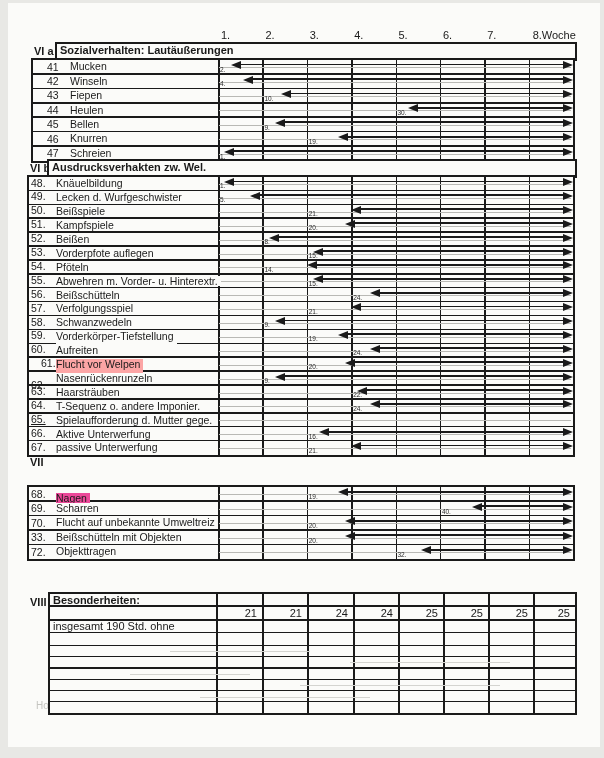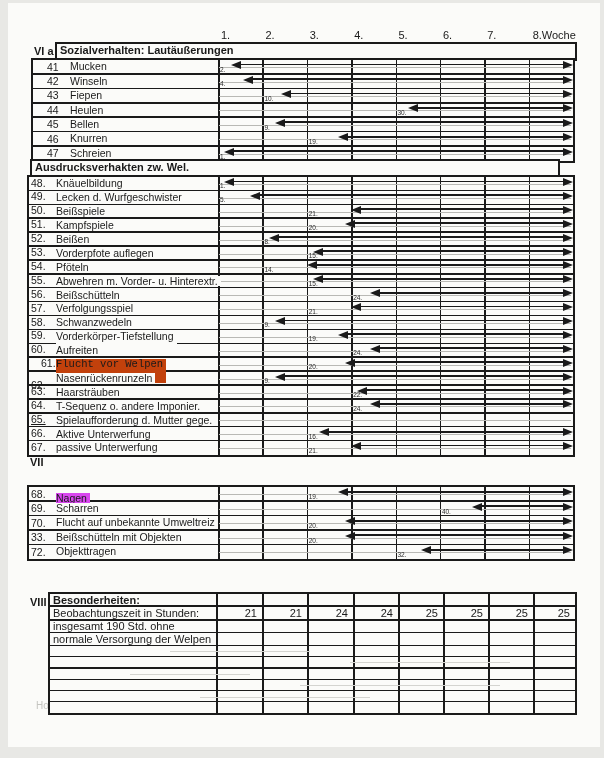--- a/index.html
+++ b/index.html
@@ -93,21 +93,21 @@
       <div class="t6" style="left: 275.75px; top: 78.58px; z-index: 5;">19.</div>
       <div style="left: 186px; top: 94.2748px; width: 352px; height: 1px; background: rgb(185, 185, 181);"></div>
       <div class="t10" style="left: 14px; top: 86.58px; height: 14.43px; line-height: 14.43px;">47</div>
       <div class="t10" style="left: 37px; top: 88.38px; height: 10.83px; line-height: 10.83px; background: rgb(251, 251, 249); padding-right: 3px; z-index: 3;">Schreien</div>
       <div style="left: 191.339px; top: 88.2748px; width: 0px; height: 0px; border-top: 4px solid transparent; border-bottom: 4px solid transparent; border-right: 10px solid rgb(26, 26, 26); z-index: 4;"></div>
       <div style="left: 199.339px; top: 90.7748px; width: 331.661px; height: 1.8px; background: rgb(26, 26, 26); z-index: 4;"></div>
       <div style="left: 530px; top: 88.2748px; width: 0px; height: 0px; border-top: 4px solid transparent; border-bottom: 4px solid transparent; border-left: 10px solid rgb(26, 26, 26); z-index: 4;"></div>
       <div class="t6" style="left: 187px; top: 93.01px; z-index: 5;">1.</div>
     </div>
     <div class="t11b" style="left: 30px; top: 162px;">VI b</div>
-    <div style="left: 30px; top: 159px; width: 526px; height: 15px; border: 2px solid rgb(26, 26, 26); background: rgb(251, 251, 249);">
+    <div style="left: 47px; top: 159px; width: 526px; height: 15px; border: 2px solid rgb(26, 26, 26); background: rgb(251, 251, 249);">
       <div class="t11b" style="left: 3px; top: 0px; height: 13px; line-height: 13px;">Ausdrucksverhakten zw. Wel.</div>
     </div>
     <div style="left: 27px; top: 174.5px; width: 544px; height: 278px; border: 2px solid rgb(26, 26, 26); background: rgb(251, 251, 249);">
       <div style="left: 189px; top: 0px; width: 1.5px; height: 278px; background: rgb(26, 26, 26);"></div>
       <div style="left: 233.375px; top: 0px; width: 1.5px; height: 278px; background: rgb(26, 26, 26);"></div>
       <div style="left: 277.75px; top: 0px; width: 1.5px; height: 278px; background: rgb(26, 26, 26);"></div>
       <div style="left: 322.125px; top: 0px; width: 1.5px; height: 278px; background: rgb(26, 26, 26);"></div>
       <div style="left: 366.5px; top: 0px; width: 1.5px; height: 278px; background: rgb(26, 26, 26);"></div>
       <div style="left: 410.875px; top: 0px; width: 1.5px; height: 278px; background: rgb(26, 26, 26);"></div>
       <div style="left: 455.25px; top: 0px; width: 1.5px; height: 278px; background: rgb(26, 26, 26);"></div>
@@ -217,21 +217,21 @@
       <div class="t6" style="left: 279.75px; top: 158.8px; z-index: 5;">19.</div>
       <div style="left: 190px; top: 174.304px; width: 352px; height: 1px; background: rgb(185, 185, 181);"></div>
       <div class="t10" style="left: 2px; top: 166.8px; height: 13.9px; line-height: 13.9px;">60.</div>
       <div class="t10" style="left: 27px; top: 168.6px; height: 10.3px; line-height: 10.3px; background: rgb(251, 251, 249); padding-right: 3px; z-index: 3;">Aufreiten</div>
       <div style="left: 341.143px; top: 168.304px; width: 0px; height: 0px; border-top: 4px solid transparent; border-bottom: 4px solid transparent; border-right: 10px solid rgb(26, 26, 26); z-index: 4;"></div>
       <div style="left: 349.143px; top: 170.804px; width: 185.857px; height: 1.8px; background: rgb(26, 26, 26); z-index: 4;"></div>
       <div style="left: 534px; top: 168.304px; width: 0px; height: 0px; border-top: 4px solid transparent; border-bottom: 4px solid transparent; border-left: 10px solid rgb(26, 26, 26); z-index: 4;"></div>
       <div class="t6" style="left: 324.125px; top: 172.7px; z-index: 5;">24.</div>
       <div style="left: 190px; top: 188.204px; width: 352px; height: 1px; background: rgb(185, 185, 181);"></div>
       <div class="t10" style="left: 12px; top: 180.7px; height: 31px; line-height: 13.9px;">61.</div>
-      <div class="t10" style="left: 27px; top: 182.5px; height: 24px; line-height: 10.3px; background: #c2410c; padding-right: 3px; z-index: 3; font-family: Liberation Mono, monospace;">Flucht vor Welpen</div>
+      <div class="t10" style="left: 27px; top: 182.5px; height: 14px; line-height: 10.3px; background: #fca5a5; padding-right: 3px; z-index: 3;">Flucht vor Welpen</div>
       <div style="left: 315.786px; top: 182.204px; width: 0px; height: 0px; border-top: 4px solid transparent; border-bottom: 4px solid transparent; border-right: 10px solid rgb(26, 26, 26); z-index: 4;"></div>
       <div style="left: 323.786px; top: 184.704px; width: 211.214px; height: 1.8px; background: rgb(26, 26, 26); z-index: 4;"></div>
       <div style="left: 534px; top: 182.204px; width: 0px; height: 0px; border-top: 4px solid transparent; border-bottom: 4px solid transparent; border-left: 10px solid rgb(26, 26, 26); z-index: 4;"></div>
       <div class="t6" style="left: 279.75px; top: 186.6px; z-index: 5;">20.</div>
       <div style="left: 190px; top: 202.104px; width: 352px; height: 1px; background: rgb(185, 185, 181);"></div>
       <div class="t10" style="left: 2px; top: 194.6px; height: 13.9px; line-height: 13.9px; margin-top: 8px;">62.</div>
       <div class="t10" style="left: 27px; top: 196.4px; height: 10.3px; line-height: 10.3px; background: rgb(251, 251, 249); padding-right: 3px; z-index: 3;">Nasenrückenrunzeln</div>
       <div style="left: 246.054px; top: 196.104px; width: 0px; height: 0px; border-top: 4px solid transparent; border-bottom: 4px solid transparent; border-right: 10px solid rgb(26, 26, 26); z-index: 4;"></div>
       <div style="left: 254.054px; top: 198.604px; width: 280.946px; height: 1.8px; background: rgb(26, 26, 26); z-index: 4;"></div>
       <div style="left: 534px; top: 196.104px; width: 0px; height: 0px; border-top: 4px solid transparent; border-bottom: 4px solid transparent; border-left: 10px solid rgb(26, 26, 26); z-index: 4;"></div>
@@ -277,21 +277,21 @@
       <div style="left: 366.5px; top: 0px; width: 1.5px; height: 72.5px; background: rgb(26, 26, 26);"></div>
       <div style="left: 410.875px; top: 0px; width: 1.5px; height: 72.5px; background: rgb(26, 26, 26);"></div>
       <div style="left: 455.25px; top: 0px; width: 1.5px; height: 72.5px; background: rgb(26, 26, 26);"></div>
       <div style="left: 499.625px; top: 0px; width: 1.5px; height: 72.5px; background: rgb(26, 26, 26);"></div>
       <div style="left: 0px; top: 13.75px; width: 100%; height: 1.5px; background: rgb(26, 26, 26);"></div>
       <div style="left: 0px; top: 28.25px; width: 100%; height: 1.5px; background: rgb(26, 26, 26);"></div>
       <div style="left: 0px; top: 42.75px; width: 100%; height: 1.5px; background: rgb(26, 26, 26);"></div>
       <div style="left: 0px; top: 57.25px; width: 100%; height: 1.5px; background: rgb(26, 26, 26);"></div>
       <div style="left: 190px; top: 7.72px; width: 352px; height: 1px; background: rgb(185, 185, 181);"></div>
       <div class="t10" style="left: 2px; top: 0px; height: 14.5px; line-height: 14.5px;">68.</div>
-      <div class="t10" style="left: 27px; top: 6px; height: 18px; line-height: 10.9px; background: #d946ef; padding-right: 3px; z-index: 3;">Nagen</div>
+      <div class="t10" style="left: 27px; top: 6px; height: 18px; line-height: 10.9px; background: #ec4899; padding-right: 3px; z-index: 3;">Nagen</div>
       <div style="left: 309.446px; top: 1.72px; width: 0px; height: 0px; border-top: 4px solid transparent; border-bottom: 4px solid transparent; border-right: 10px solid rgb(26, 26, 26); z-index: 4;"></div>
       <div style="left: 317.446px; top: 4.22px; width: 217.554px; height: 1.8px; background: rgb(26, 26, 26); z-index: 4;"></div>
       <div style="left: 534px; top: 1.72px; width: 0px; height: 0px; border-top: 4px solid transparent; border-bottom: 4px solid transparent; border-left: 10px solid rgb(26, 26, 26); z-index: 4;"></div>
       <div class="t6" style="left: 279.75px; top: 6.5px; z-index: 5;">19.</div>
       <div style="left: 190px; top: 22.22px; width: 352px; height: 1px; background: rgb(185, 185, 181);"></div>
       <div class="t10" style="left: 2px; top: 14.5px; height: 14.5px; line-height: 14.5px;">69.</div>
       <div class="t10" style="left: 27px; top: 16.3px; height: 10.9px; line-height: 10.9px; background: rgb(251, 251, 249); padding-right: 3px; z-index: 3;">Scharren</div>
       <div style="left: 442.571px; top: 16.22px; width: 0px; height: 0px; border-top: 4px solid transparent; border-bottom: 4px solid transparent; border-right: 10px solid rgb(26, 26, 26); z-index: 4;"></div>
       <div style="left: 450.571px; top: 18.72px; width: 84.4286px; height: 1.8px; background: rgb(26, 26, 26); z-index: 4;"></div>
       <div style="left: 534px; top: 16.22px; width: 0px; height: 0px; border-top: 4px solid transparent; border-bottom: 4px solid transparent; border-left: 10px solid rgb(26, 26, 26); z-index: 4;"></div>
@@ -331,30 +331,28 @@
       <div style="left: 0px; top: 11.3px; width: 100%; height: 1.4px; background: rgb(26, 26, 26);"></div>
       <div style="left: 0px; top: 25.3px; width: 100%; height: 1.4px; background: rgb(26, 26, 26);"></div>
       <div style="left: 0px; top: 37.8px; width: 100%; height: 1.4px; background: rgb(26, 26, 26);"></div>
       <div style="left: 0px; top: 50.8px; width: 100%; height: 1.4px; background: rgb(26, 26, 26);"></div>
       <div style="left: 0px; top: 62.05px; width: 100%; height: 1.4px; background: rgb(26, 26, 26);"></div>
       <div style="left: 0px; top: 73.3px; width: 100%; height: 1.4px; background: rgb(26, 26, 26);"></div>
       <div style="left: 0px; top: 84.55px; width: 100%; height: 1.4px; background: rgb(26, 26, 26);"></div>
       <div style="left: 0px; top: 95.8px; width: 100%; height: 1.4px; background: rgb(26, 26, 26);"></div>
       <div style="left: 0px; top: 107.05px; width: 100%; height: 1.4px; background: rgb(26, 26, 26);"></div>
       <div class="t11b" style="left: 3px; top: 0px; height: 12px; line-height: 12px;">Besonderheiten:</div>
-      <div class="t11" style="left: 3px; top: 12px; height: 14px; line-height: 14px;">Beobachtungszeit in Stunden:</div>
       <div class="t11" style="left: 166px; top: 12.5px; width: 41px; height: 13px; line-height: 13px; text-align: right;">21</div>
       <div class="t11" style="left: 212px; top: 12.5px; width: 40px; height: 13px; line-height: 13px; text-align: right;">21</div>
       <div class="t11" style="left: 257px; top: 12.5px; width: 41px; height: 13px; line-height: 13px; text-align: right;">24</div>
       <div class="t11" style="left: 303px; top: 12.5px; width: 40px; height: 13px; line-height: 13px; text-align: right;">24</div>
       <div class="t11" style="left: 348px; top: 12.5px; width: 40px; height: 13px; line-height: 13px; text-align: right;">25</div>
       <div class="t11" style="left: 393px; top: 12.5px; width: 40px; height: 13px; line-height: 13px; text-align: right;">25</div>
       <div class="t11" style="left: 438px; top: 12.5px; width: 40px; height: 13px; line-height: 13px; text-align: right;">25</div>
       <div class="t11" style="left: 483px; top: 12.5px; width: 37px; height: 13px; line-height: 13px; text-align: right;">25</div>
       <div class="t11" style="left: 3px; top: 26px; height: 12.5px; line-height: 12.5px;">insgesamt 190 Std. ohne</div>
-      <div class="t11" style="left: 3px; top: 38.5px; height: 13px; line-height: 13px;">normale Versorgung der Welpen</div>
       <div style="left: 120px; top: 57px; width: 140px; height: 1px; background: rgb(212, 212, 208);"></div>
       <div style="left: 300px; top: 68px; width: 160px; height: 1px; background: rgb(212, 212, 208);"></div>
       <div style="left: 80px; top: 80px; width: 120px; height: 1px; background: rgb(212, 212, 208);"></div>
       <div style="left: 250px; top: 91px; width: 200px; height: 1px; background: rgb(212, 212, 208);"></div>
       <div style="left: 150px; top: 103px; width: 170px; height: 1px; background: rgb(212, 212, 208);"></div>
     </div>
   </div>
 
 </body></html>

